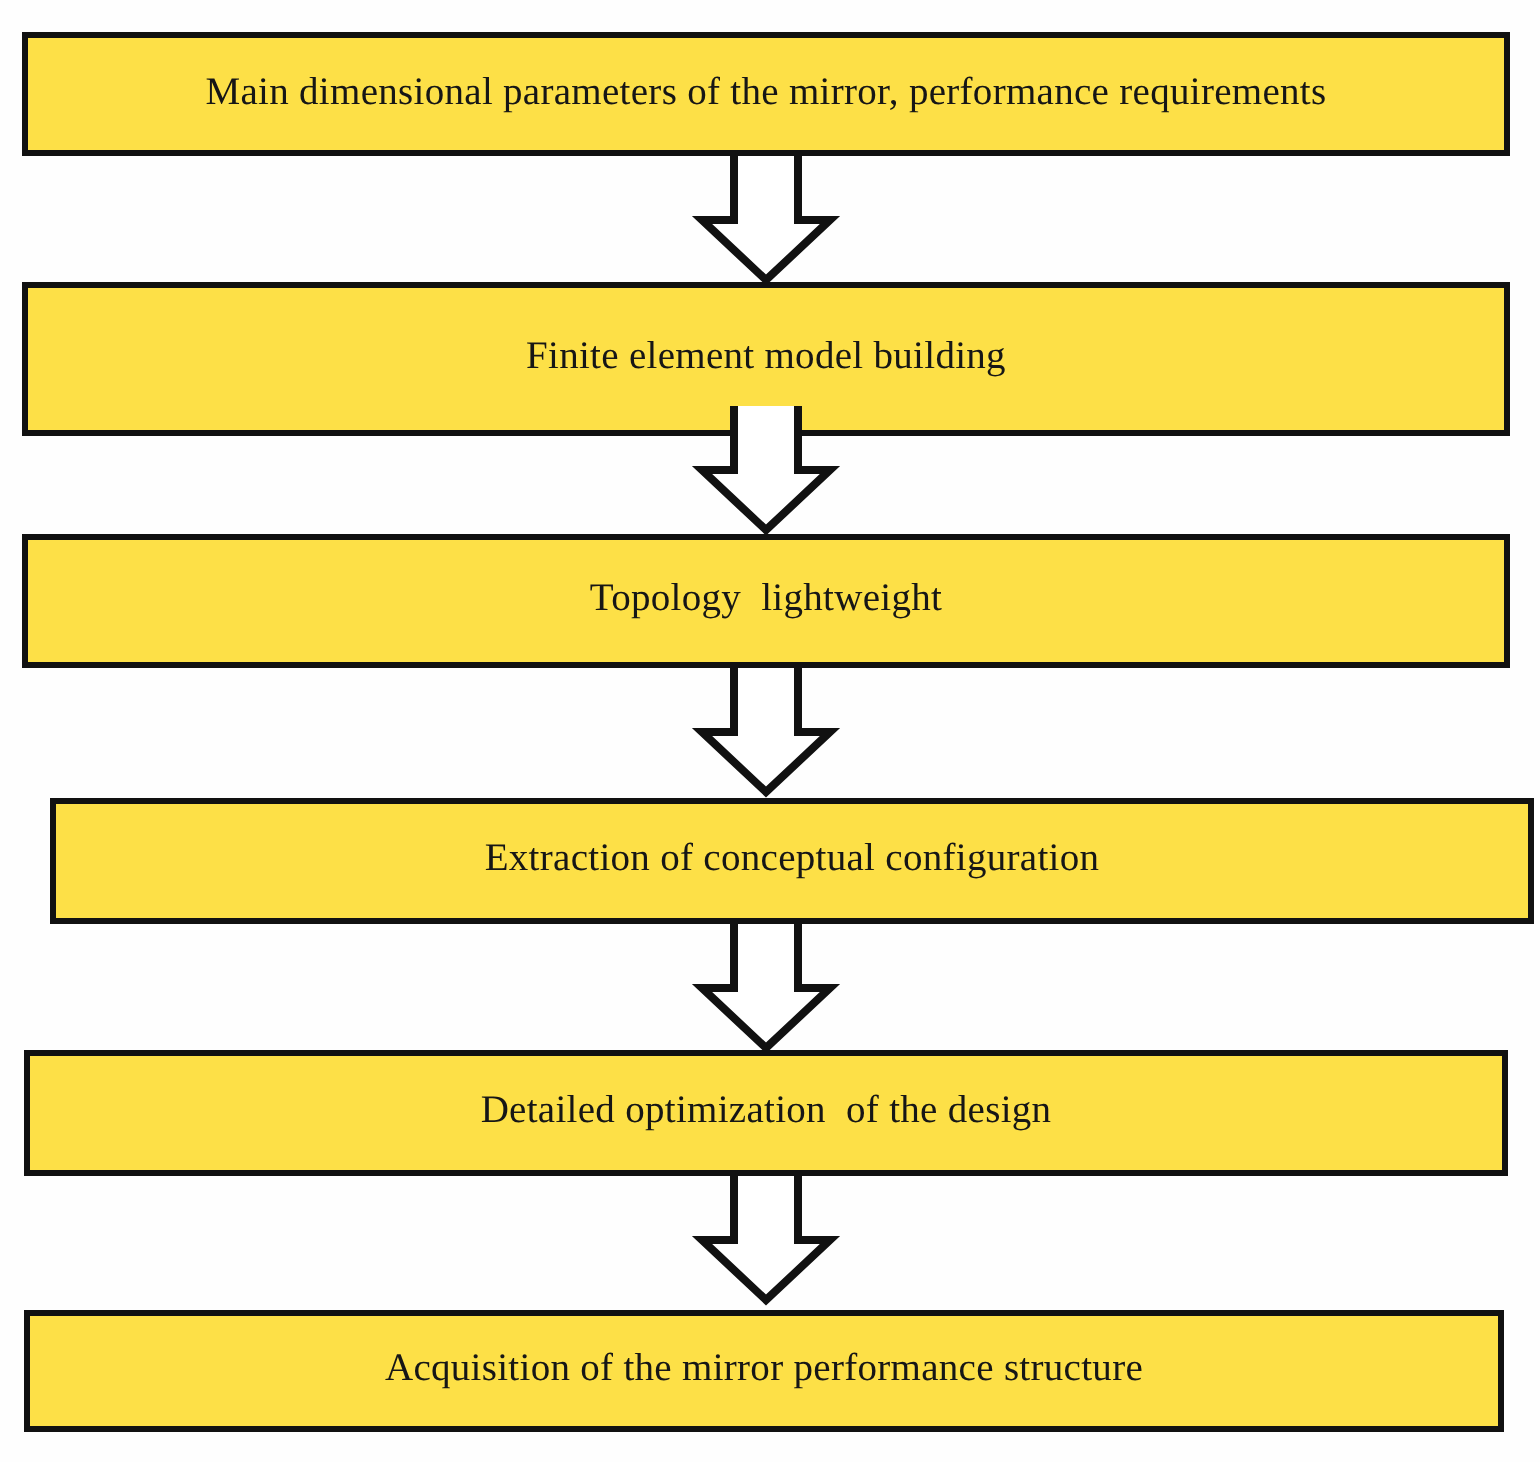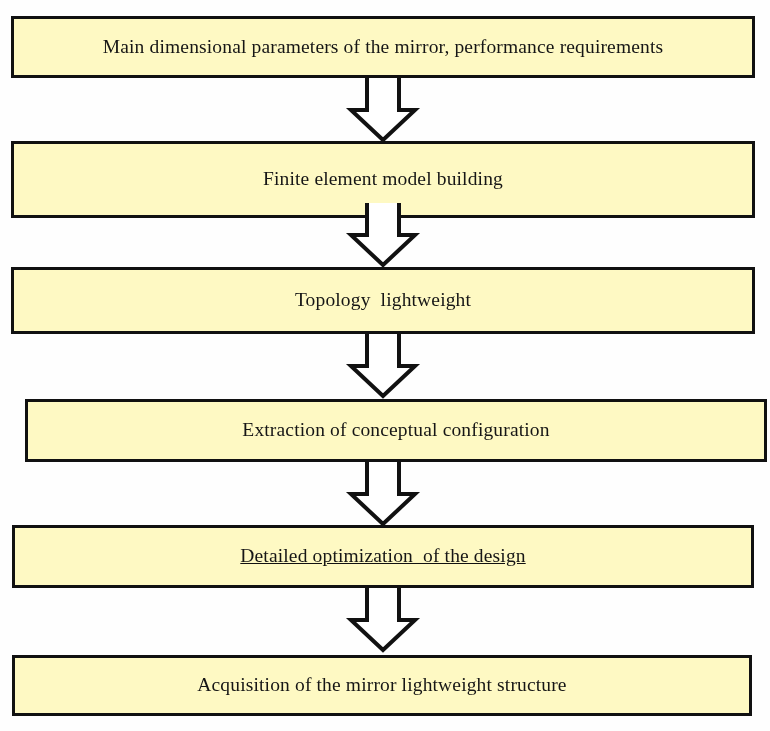--- a/index.html
+++ b/index.html
@@ -18,21 +18,21 @@
   #flowchart {
     position: relative;
     width: 770px;
     height: 731px;
     background: #fefefe;
   }
 
   .node {
     position: absolute;
     box-sizing: border-box;
-    background: #fef9c3;
+    background: #fde047;
     border: 3px solid #111111;
     display: flex;
     align-items: center;
     justify-content: center;
     text-align: center;
   }
 
   .node-label {
     font-family: "Liberation Serif", "DejaVu Serif", serif;
     font-size: 19.5px;
@@ -103,27 +103,27 @@
   <div class="node" style="left:13px; top:399px; width:742px; height:63px;margin-left:12px;">
     <span class="node-label">Extraction of conceptual configuration</span>
   </div>
 
   <div class="connector" style="top:462px;">
     <svg viewBox="0 0 70 64">
       <path class="arrow-shape" d="M 19 0 L 19 32 L 3 32 L 35 62 L 67 32 L 51 32 L 51 0"></path>
     </svg>
   </div>
 
-  <div class="node" style="left:12px; top:525px; width:742px; height:63px;text-decoration:underline;">
+  <div class="node" style="left:12px; top:525px; width:742px; height:63px;">
     <span class="node-label">Detailed optimization  of the design</span>
   </div>
 
   <div class="connector" style="top:588px;">
     <svg viewBox="0 0 70 64">
       <path class="arrow-shape" d="M 19 0 L 19 32 L 3 32 L 35 62 L 67 32 L 51 32 L 51 0"></path>
     </svg>
   </div>
 
   <div class="node" style="left:12px; top:655px; width:740px; height:61px;">
-    <span class="node-label">Acquisition of the mirror lightweight structure</span>
+    <span class="node-label">Acquisition of the mirror performance structure</span>
   </div>
 
 </div>
 
 </body></html>

